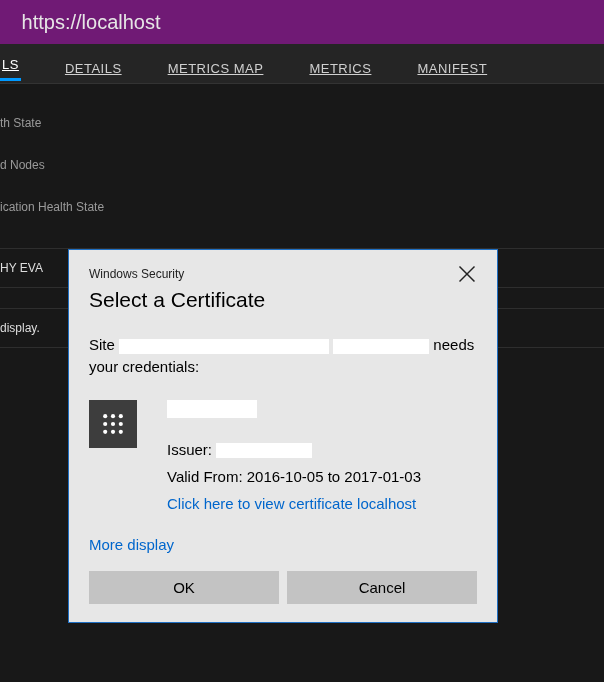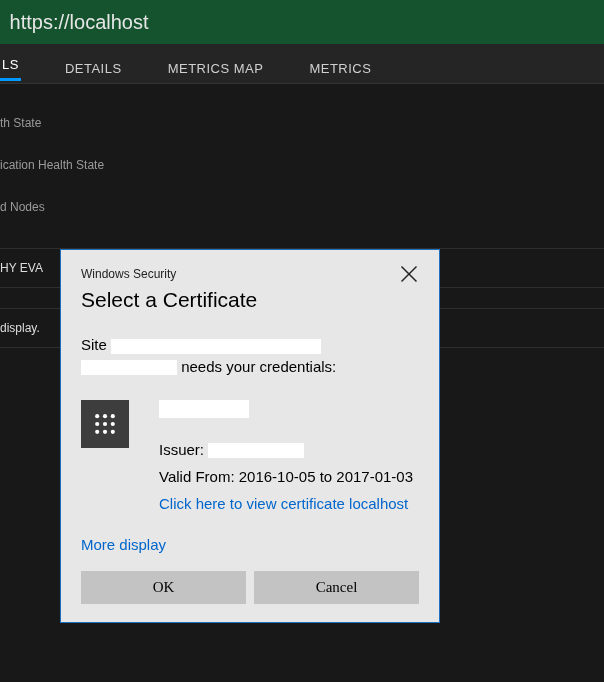--- a/index.html
+++ b/index.html
@@ -7,41 +7,41 @@
     width: 604px;
     height: 682px;
     background: #000;
     font-family: "Segoe UI", Arial, sans-serif;
     overflow: hidden;
     position: relative;
     color: #fff;
   }
   .topbar {
     height: 44px;
-    background: #14532d;
+    background: #701a75;
     display: flex;
     align-items: center;
-    padding-left: 4px;
+    padding-left: 16px;
     font-size: 20px;
     font-weight: 300;
     color: #e6e6e6;
   }
   .tabs {
     height: 40px;
     background: #252525;
     display: flex;
     align-items: center;
     padding-left: 0px;
     gap: 42px;
     font-size: 13px;
     letter-spacing: 0.5px;
     color: #d0d0d0;
     border-bottom: 1px solid #333;
   }
-  .tab { cursor: pointer; padding: 11px 2px 1px 2px; }
+  .tab { cursor: pointer; padding: 11px 2px 1px 2px; text-decoration: underline; }
   .tab.active { border-bottom: 3px solid #0099ff; padding-bottom: 6px; color: #fff;}
   .content {
     background: #181818;
     height: 600px;
     padding-top: 18px;
     font-size: 12px;
     color: #9a9a9a;
   }
   .row {
     padding: 14px 0 14px 0;
@@ -54,23 +54,23 @@
     padding-left:0;
     border-top:1px solid #2e2e2e;
     border-bottom:1px solid #2e2e2e;
     font-size:12px;
     color:#ddd;
     margin-top:20px;
   }
   
   .dialog {
     position: absolute;
-    left: 60px;
+    left: 68px;
     top: 249px;
-    width: 380px;
+    width: 430px;
     background: #e7e7e7;
     border: 1px solid #1f6fc3;
     color: #000;
     padding: 14px 20px 18px 20px;
   }
   .dlg-header {
     display:flex;
     justify-content:space-between;
     align-items:center;
     font-size: 12px;
@@ -106,41 +106,42 @@
   .cert-body { flex:1; font-size:15px; color:#000; }
   .cert-name { display:inline-block; background:#fff; width:90px; height:18px; margin-bottom:10px;}
   .cert-line { margin-bottom:10px; }
   .blank-i { display:inline-block; background:#fff; height:15px; width:96px; vertical-align:middle;}
   .link { color:#0066cc; cursor:pointer; font-size:15px;}
   .more { margin-top:24px; }
   .btnrow { display:flex; gap:8px; margin-top:18px; }
   .btn {
     flex:1; height:33px; background:#c3c3c3; border:none;
     font-size:15px; color:#000; cursor:pointer;
-    font-family:Liberation Serif, serif;
+    font-family:Liberation Sans, sans-serif;
   }
 </style>
 </head>
 <body>
 
 <div class="topbar">
   <span>&nbsp;<span>https://localhost</span></span>
 </div>
 
 <div class="tabs">
   <div class="tab active">LS</div>
   <div class="tab">DETAILS</div>
   <div class="tab">METRICS MAP</div>
   <div class="tab">METRICS</div>
+  <div class="tab">MANIFEST</div>
 </div>
 
 <div class="content">
   <div class="row">th State</div>
+  <div class="row">d Nodes</div>
   <div class="row">ication Health State</div>
-  <div class="row">d Nodes</div>
   <div class="section-row">
     <span>HY EVA</span>
   </div>
   <div class="section-row" style="margin-top:20px;">
     <span>display.</span>
   </div>
 </div>
 
 <div class="dialog">
   <div class="dlg-header">

